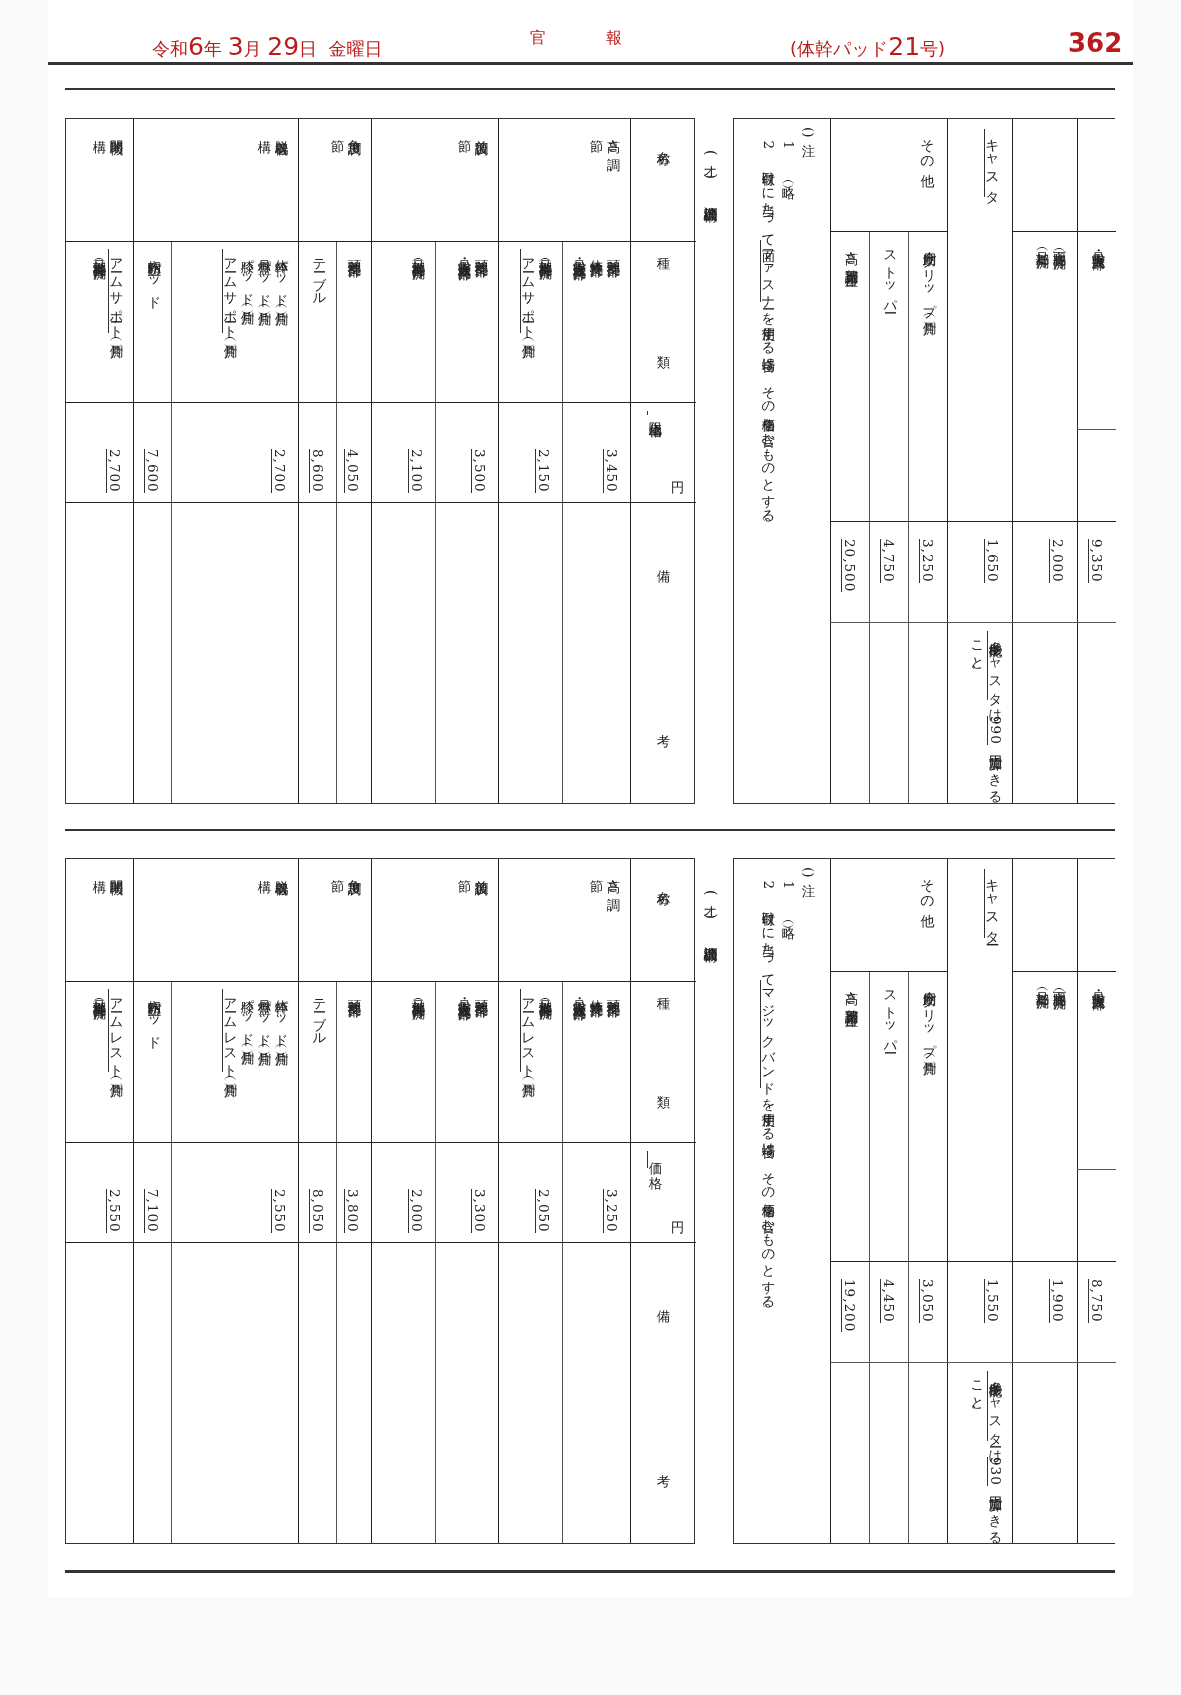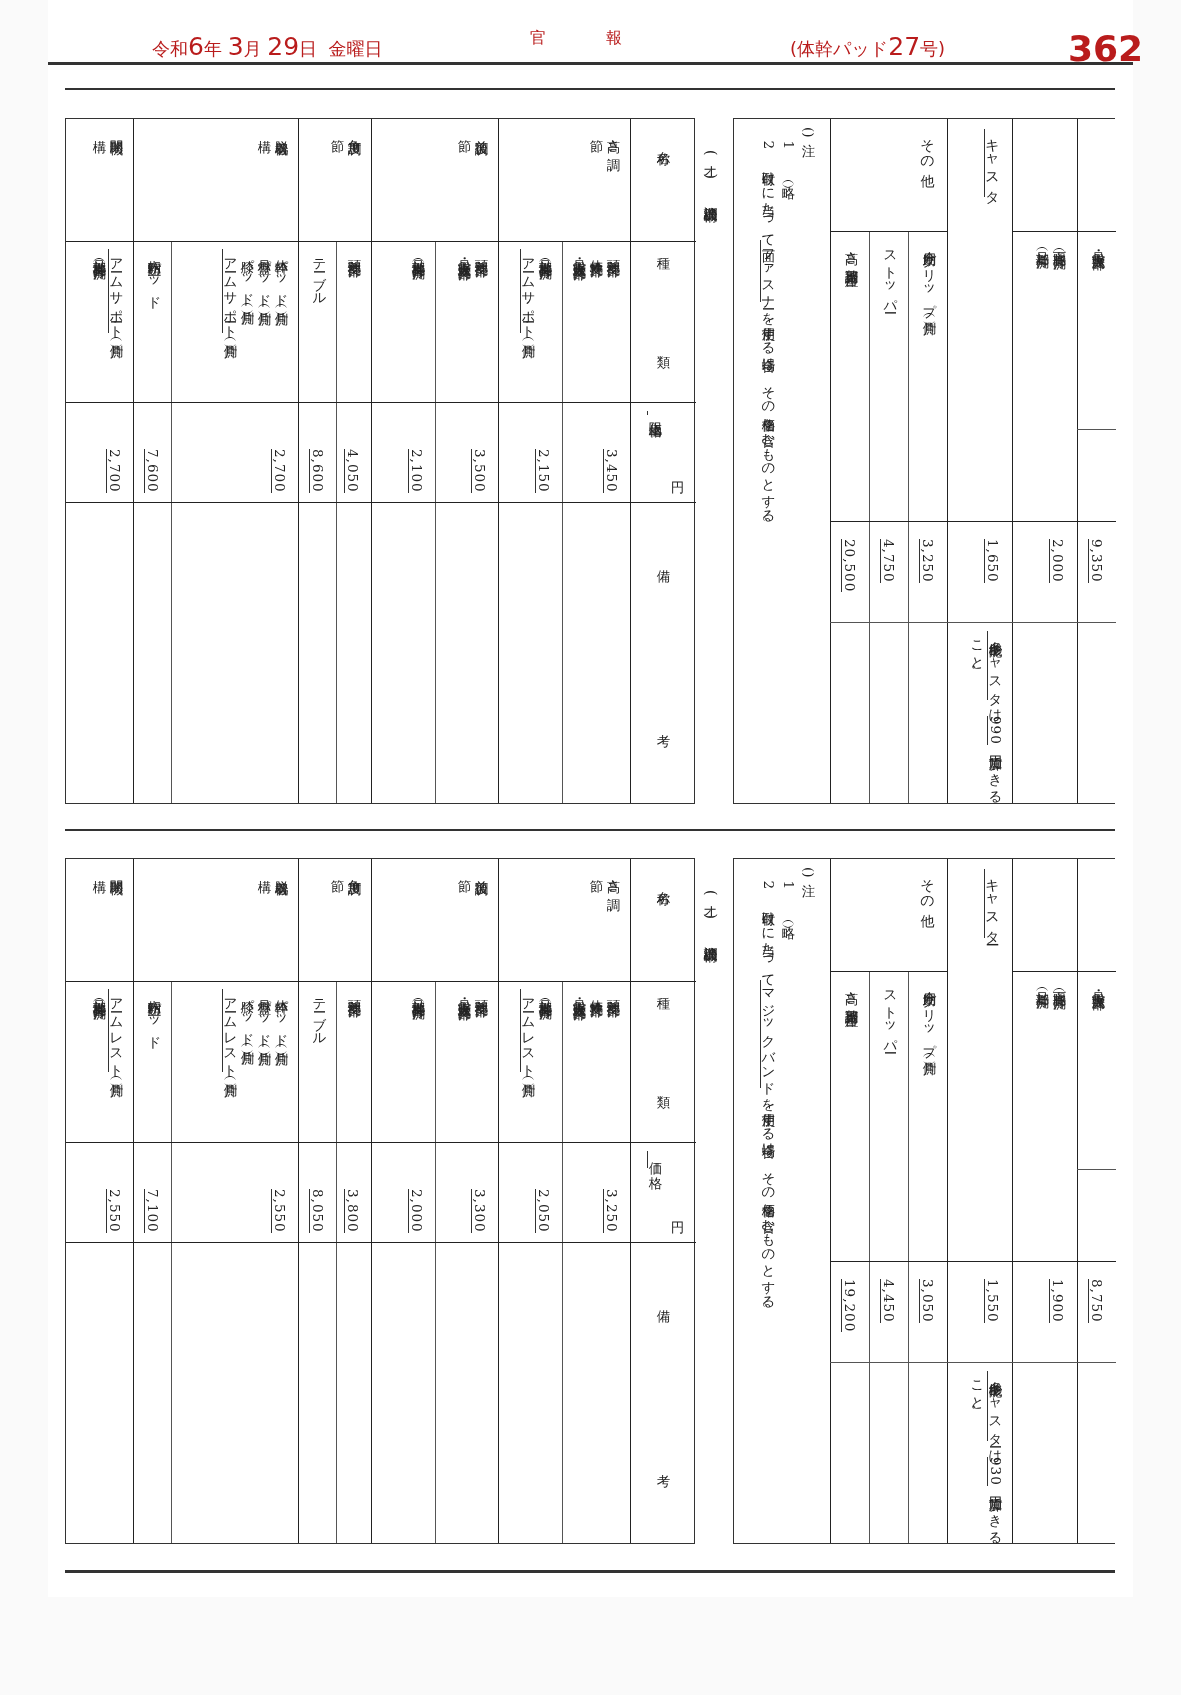--- a/index.html
+++ b/index.html
@@ -5,21 +5,21 @@
   html, body { margin:0; padding:0; }
   body { width:1181px; height:1695px; background:#fafafa; position:relative; overflow:hidden;
          font-family:"DejaVu Serif","Liberation Serif",serif; color:#222; }
   .page { position:absolute; left:48px; top:0; width:1085px; height:1597px; background:#fff; }
   .hdr { position:absolute; top:28px; height:34px; font-family:"DejaVu Sans","Liberation Sans",sans-serif; color:#b91c1c; }
   .hdr-date { left:152px; font-size:18px; top:32px; }
   .hdr-date b { font-size:25px; font-weight:normal; }
   .hdr-title { left:530px; font-size:16px; letter-spacing:60px; top:28px; font-family:Liberation Serif, serif; }
   .hdr-issue { left:790px; font-size:18px; top:32px; }
   .hdr-issue b { font-size:25px; font-weight:normal; }
-  .hdr-page { left:1068px; font-size:36px; top:28px; font-weight:bold; }
+  .hdr-page { left:1068px; font-size:26px; top:28px; font-weight:bold; }
   .rule { position:absolute; background:#333; }
   .tbl { position:absolute; border:1.5px solid #333; box-sizing:border-box; }
   .v { writing-mode:vertical-rl; font-size:13.5px; line-height:17px; letter-spacing:1px; }
   .col { position:absolute; top:0; bottom:0; border-left:1px solid #555; box-sizing:border-box; }
   .hline { position:absolute; border-top:1px solid #555; }
   .thick { border-color:#222 !important; border-width:1.5px !important; }
   .ul-l { border-left:1.2px solid #333; }
   .note { position:absolute; writing-mode:vertical-rl; font-size:13.5px; line-height:20px; }
 </style>
 </head>
@@ -28,21 +28,21 @@
 <div class="page"></div>
 
 <div class="hdr hdr-date">
   <span>令和</span><b>6</b><span>年</span>
   <b>3</b><span>月</span>
   <b>29</b><span>日</span>
   &nbsp;<span>金曜日</span>
 </div>
 <div class="hdr hdr-title">官報</div>
 <div class="hdr hdr-issue">
-  <span>(体幹パッド</span><b>27</b><span>号)</span>
+  <span>(体幹パッド</span><b>21</b><span>号)</span>
 </div>
 <div class="hdr hdr-page">362</div>
 
 <div class="rule" style="left:48px;top:62px;width:1085px;height:3px;"></div>
 <div class="rule" style="left:65px;top:88px;width:1050px;height:2px;"></div>
 <div class="rule" style="left:65px;top:829px;width:1050px;height:2px;"></div>
 <div class="rule" style="left:65px;top:1570px;width:1050px;height:3px;"></div>
 
 <div id="root">
     <div class="tbl" style="left: 733px; top: 118px; width: 382px; height: 686px; border-right: none;">

